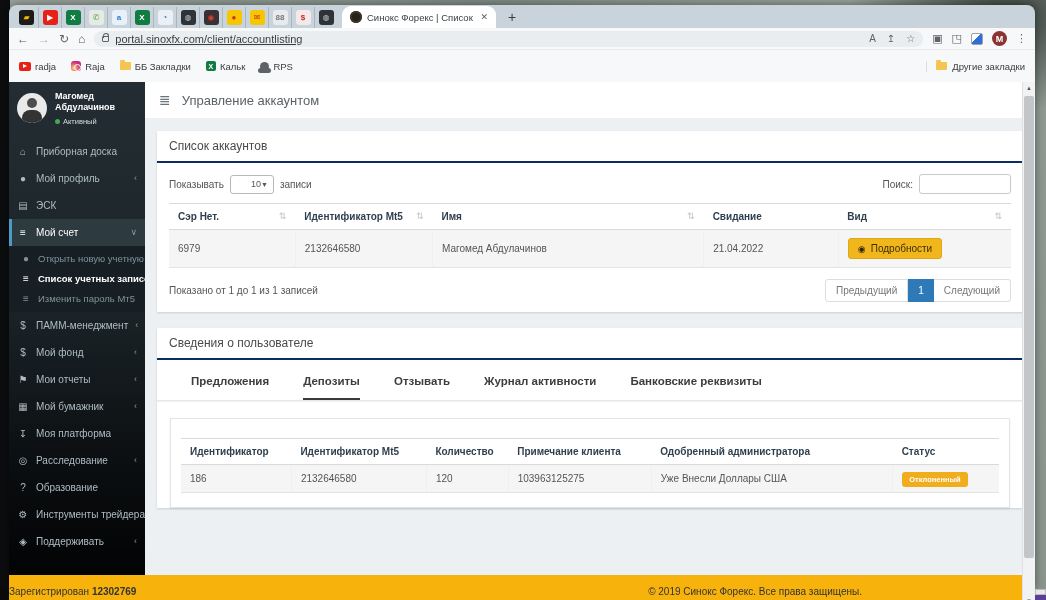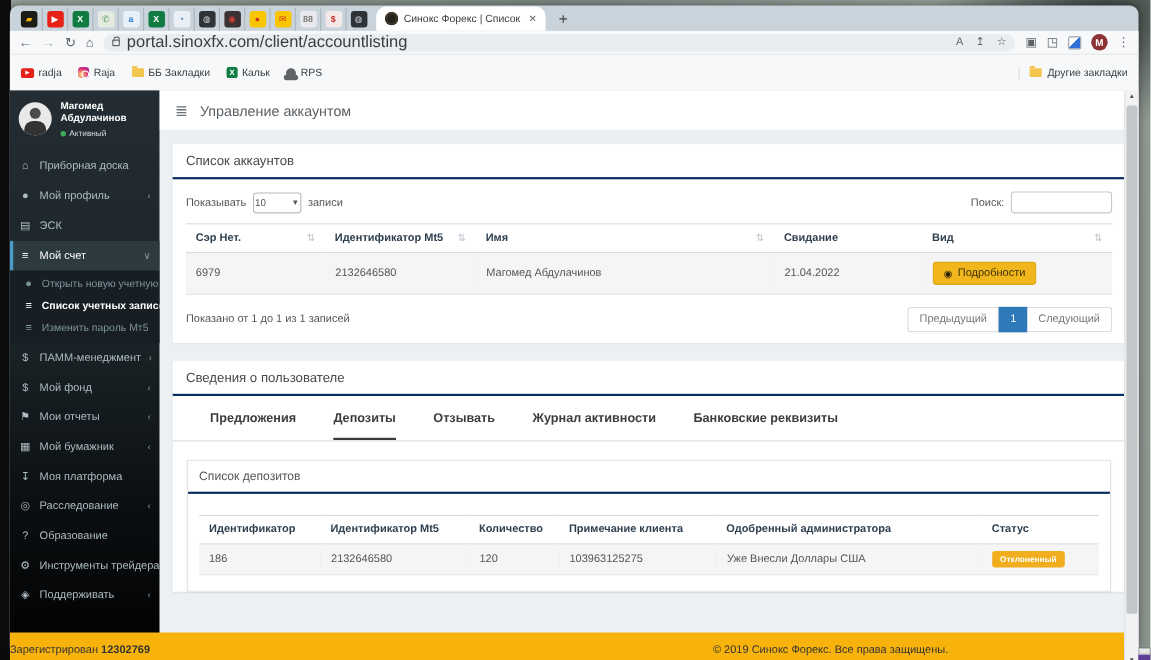--- a/index.html
+++ b/index.html
@@ -27,21 +27,21 @@
   .newtab{width:20px;height:20px;margin:0 0 1px 6px;display:flex;align-items:center;justify-content:center;
     color:#3c4043;font-size:14px;}
   .toolbar{height:21px;background:#f7f8f9;display:flex;align-items:center;padding:0 8px;gap:9px;}
   .nav-ic{font-size:12px;color:#5f6368;line-height:1;}
   .nav-ic.disabled{color:#b7bbbe;}
   .omnibox{flex:1;max-width:838px;height:16px;background:#e9edf0;border-radius:8px;
     display:flex;align-items:center;padding:0 8px;gap:6px;}
   .lock{width:7px;height:6px;border:1px solid #5f6368;border-radius:1px;position:relative;flex:none;}
   .lock::before{content:"";position:absolute;left:0px;top:-4px;width:4px;height:4px;
     border:1px solid #5f6368;border-bottom:none;border-radius:3px 3px 0 0;}
-  .url{font-size:15px;color:#3a3d40;}
+  .url{font-size:11px;color:#3a3d40;text-decoration:underline;}
   .omni-right{margin-left:auto;display:flex;gap:11px;color:#5f6368;font-size:10px;}
   .ext-icons{display:flex;gap:9px;align-items:center;color:#5f6368;font-size:11px;}
   .ext-blue{width:12px;height:12px;background:linear-gradient(135deg,#fff 45%,#2f6fd8 45%);border:1px solid #9aa0a6;border-radius:2px;}
   .avatar{width:15px;height:15px;border-radius:50%;background:#8c3232;color:#fff;font-size:9px;font-weight:bold;
     display:flex;align-items:center;justify-content:center;}
   .bookmarksbar{height:15px;background:#f7f8f9;border-top:1px solid #e8eaec;display:flex;align-items:center;
     padding:16px 10px;gap:15px;font-size:9.5px;color:#3c4043;}
   .bm{display:flex;gap:4px;align-items:center;}
   .bm-yt{width:12px;height:9px;background:#e62117;border-radius:2px;position:relative;}
   .bm-yt::before{content:"";position:absolute;left:4px;top:2px;border-left:4px solid #fff;
@@ -78,21 +78,21 @@
   .content{flex:1;position:relative;overflow:hidden;}
   .cheader{height:36px;background:#fff;display:flex;align-items:center;gap:11px;padding:0 14px;
     color:#5a6268;font-size:13px;}
   .cheader .hic{font-size:14px;color:#6b7378;}
   .cbody{padding:13px 12px 0 12px;}
   .card{background:#fff;box-shadow:0 1px 2px rgba(0,0,0,.14);margin-bottom:16px;}
   .card-title{padding:8px 12px;font-size:12px;color:#4a4a4a;border-bottom:2px solid var(--navy);}
   .card1-body{padding:11px 12px 10px;}
   .ctrl-row{display:flex;align-items:center;font-size:10px;color:#555;margin-bottom:9px;}
   .select{border:1px solid #b9b9b9;border-radius:3px;width:44px;height:19px;display:inline-flex;align-items:center;
-    justify-content:space-between;padding:0 1px;margin:0 6px;font-size:9px;color:#555;background:#fff;}
+    justify-content:space-between;padding:0 20px;margin:0 6px;font-size:9px;color:#555;background:#fff;}
   .select .arr{font-size:7px;color:#555;}
   .searchbox{margin-left:auto;display:flex;align-items:center;gap:6px;}
   .searchbox input{width:92px;height:20px;border:1px solid #c9c9c9;border-radius:3px;outline:none;padding:0 4px;font-size:10px;}
   table{width:100%;border-collapse:collapse;font-size:10px;table-layout:fixed;}
   th{text-align:left;padding:7px 9px;color:#2f3f4f;border-top:1px solid #dadada;border-bottom:1px solid #dadada;
     font-size:10px;overflow:hidden;white-space:nowrap;}
   th .sort{float:right;color:#bfc5cb;font-size:9px;font-weight:normal;}
   td{padding:8px 9px;color:#555;border-bottom:1px solid #e3e3e3;border-left:1px solid #f0f0f0;
     overflow:hidden;white-space:nowrap;}
   td:first-child{border-left:none;}
@@ -401,21 +401,20 @@
             <div class="card-title">Сведения о пользователе</div>
             <div class="tabs-row">
               <span class="tab2">Предложения</span>
               <span class="tab2 active">Депозиты</span>
               <span class="tab2">Отзывать</span>
               <span class="tab2">Журнал активности</span>
               <span class="tab2">Банковские реквизиты</span>
             </div>
             <div class="tabs-shadow"></div>
             <div class="inner-card">
-              <div class="inner-title">Список депозитов</div>
               <div class="t2-wrap">
                 <table>
                   <colgroup>
                       <col style="width:13.5%">
                       <col style="width:16.5%">
                       <col style="width:10%">
                       <col style="width:17.5%">
                       <col style="width:29.5%">
                       <col style="width:13%">
                     </colgroup>

